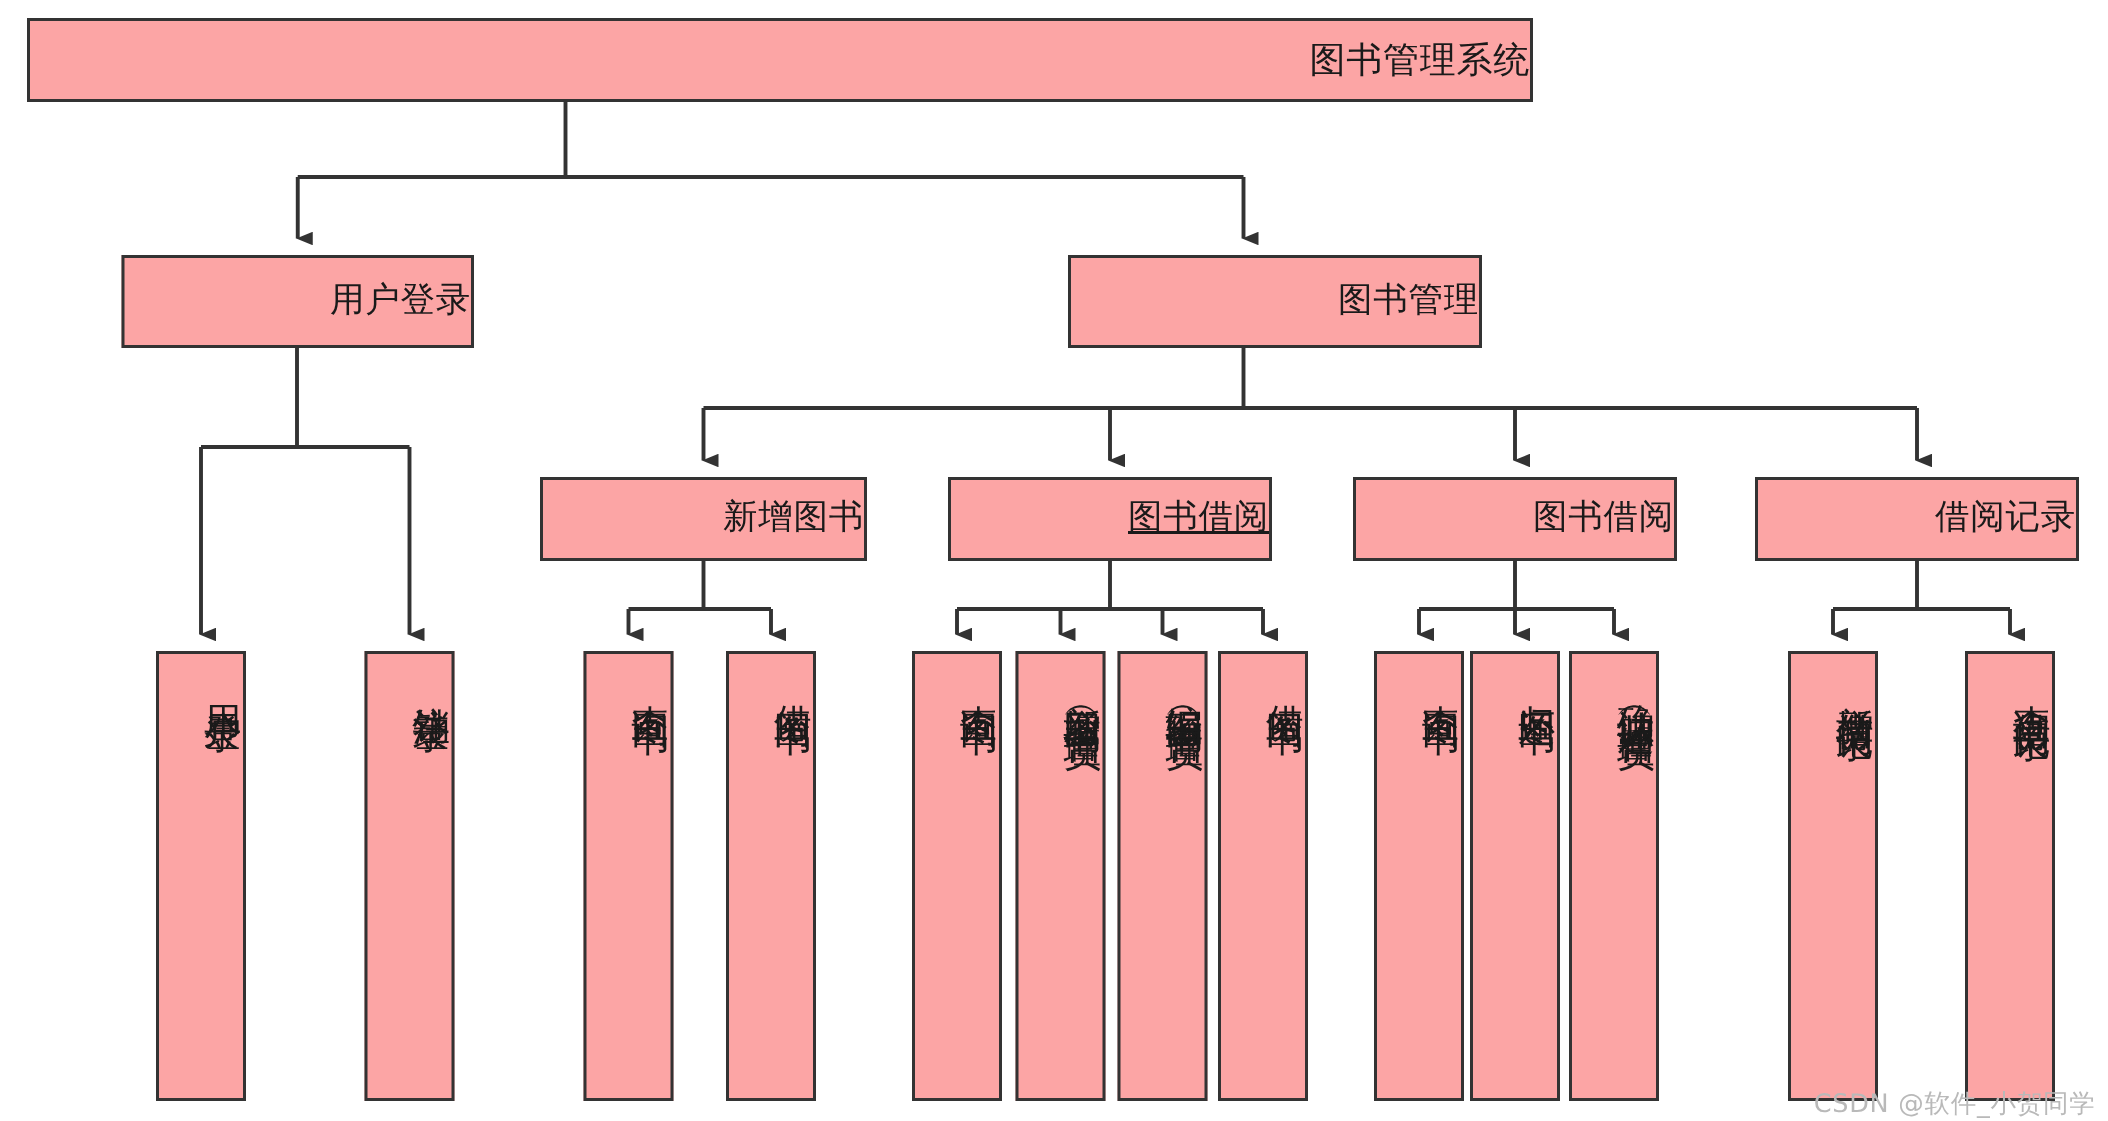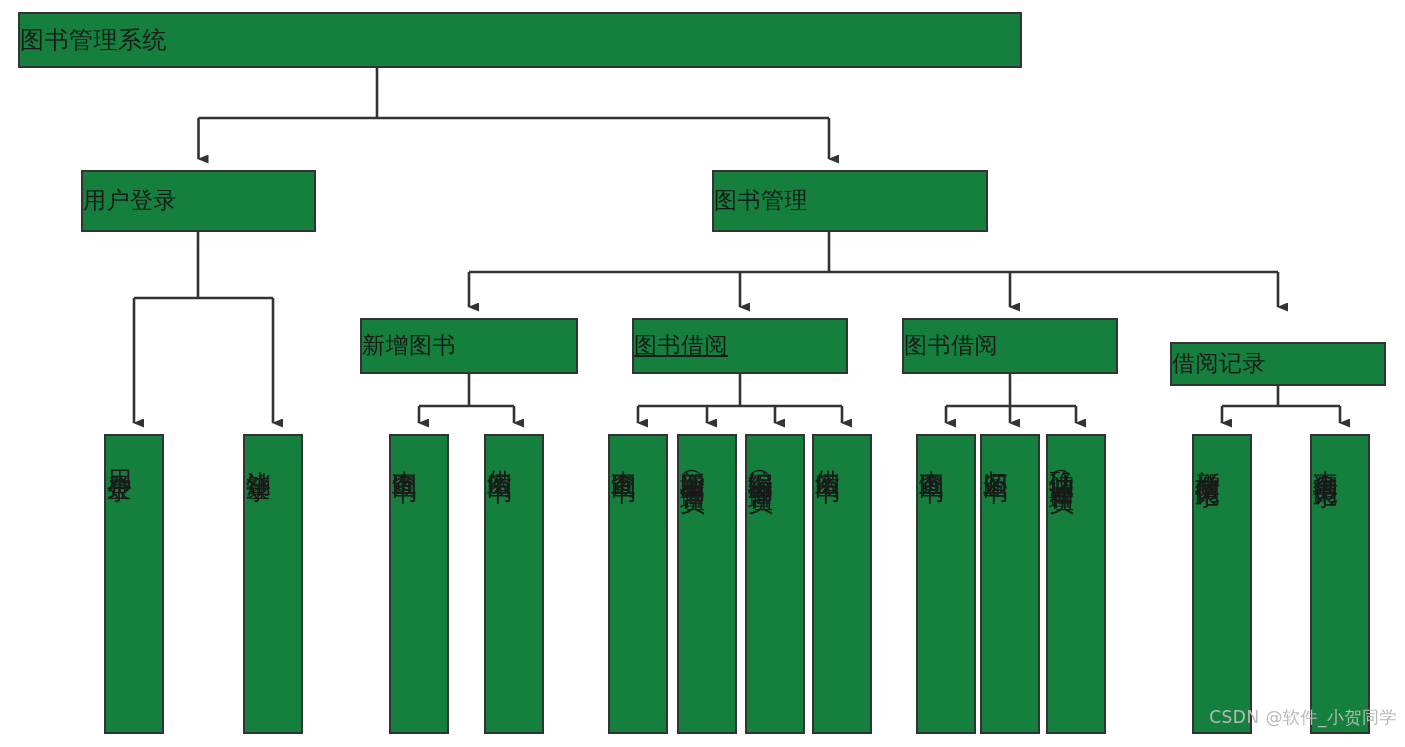--- a/index.html
+++ b/index.html
@@ -21,25 +21,25 @@
     position: absolute;
     left: 0;
     top: 0;
     width: 1405px;
     height: 747px;
     pointer-events: none;
   }
   .node {
     position: absolute;
     box-sizing: border-box;
-    background: #15803d;
+    background: #fca5a5;
     border: 2px solid #333333;
     display: flex;
     align-items: center;
-    justify-content: flex-start;
+    justify-content: flex-end;
     color: #1a1a1a;
   }
   .node-label {
     display: block;
     text-align: center;
     line-height: 1.18;
     white-space: nowrap;
   }
   .node.horiz .node-label {
     font-size: 23px;
@@ -56,21 +56,21 @@
     line-height: 1.08;
     letter-spacing: 3px;
     white-space: nowrap;
   }
   .node.root .node-label {
     font-size: 24px;
   }
   #watermark {
     position: absolute;
     right: 8px;
-    bottom: 18px;
+    bottom: 0;
     font-size: 17px;
     color: #b9b9b9;
     letter-spacing: 0.5px;
     white-space: nowrap;
   }
 </style>
 </head>
 <body>
 
 <div id="canvas">
@@ -130,21 +130,21 @@
       </div>
       <div class="node horiz" style="left: 360px; top: 318px; width: 218px; height: 56px;">
         <span class="node-label">新增图书</span>
       </div>
       <div class="node horiz" style="left: 632px; top: 318px; width: 216px; height: 56px; text-decoration: underline;">
         <span class="node-label">图书借阅</span>
       </div>
       <div class="node horiz" style="left: 902px; top: 318px; width: 216px; height: 56px;">
         <span class="node-label">图书借阅</span>
       </div>
-      <div class="node horiz" style="left: 1170px; top: 318px; width: 216px; height: 44px; margin-top: 24px;">
+      <div class="node horiz" style="left: 1170px; top: 318px; width: 216px; height: 56px;">
         <span class="node-label">借阅记录</span>
       </div>
       <div class="node vert" style="left: 104px; top: 434px; width: 60px; height: 300px;">
         <span class="node-label">用户登录</span>
       </div>
       <div class="node vert" style="left: 243px; top: 434px; width: 60px; height: 300px;">
         <span class="node-label">注销登录</span>
       </div>
       <div class="node vert" style="left: 389px; top: 434px; width: 60px; height: 300px;">
         <span class="node-label">查询图书</span>

